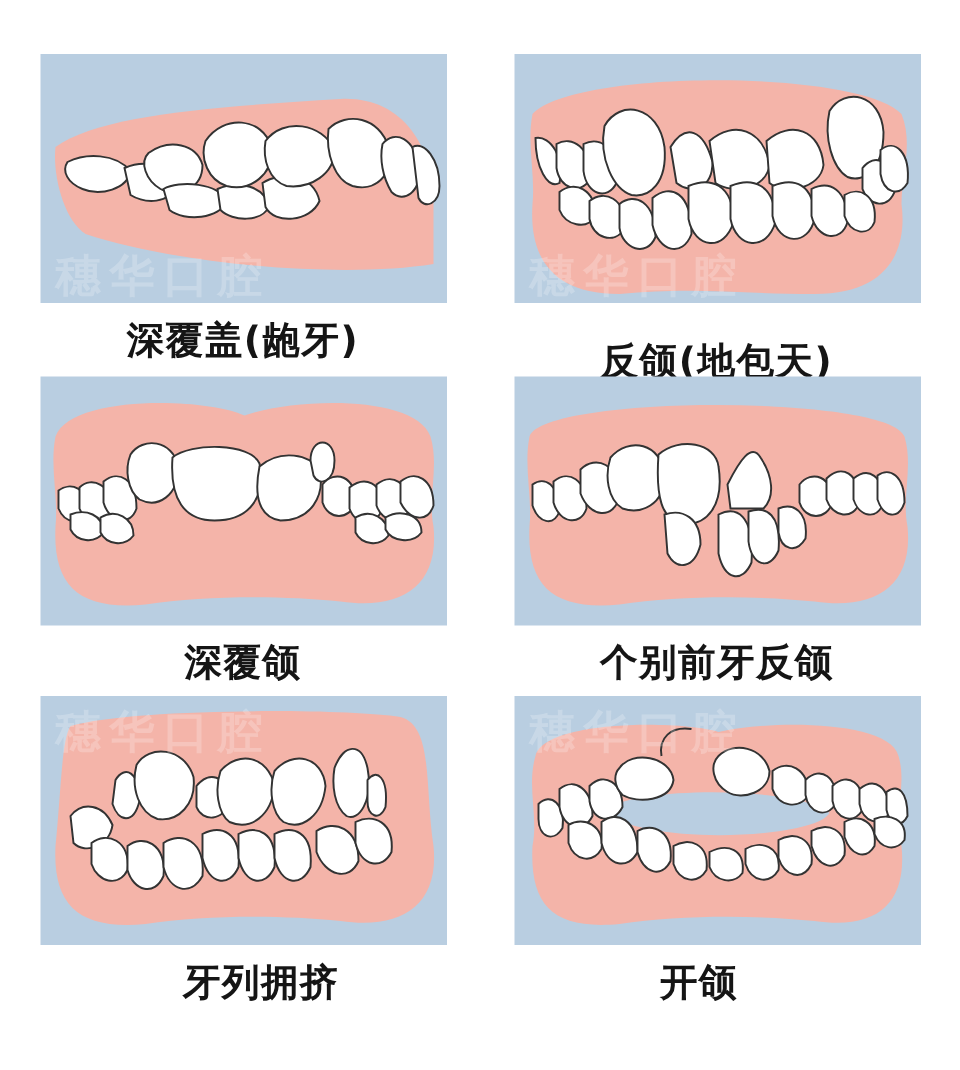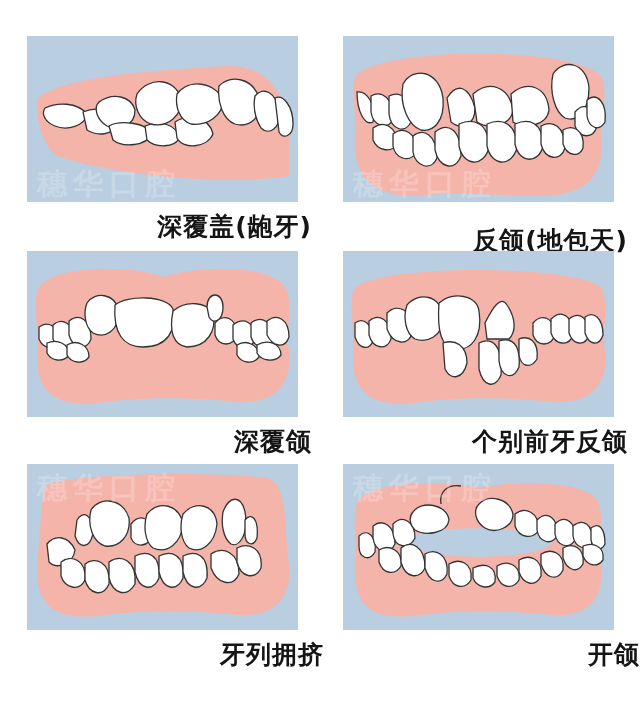--- a/index.html
+++ b/index.html
@@ -1,19 +1,19 @@
 <!DOCTYPE html>
 <html><head>
 <meta charset="utf-8">
 <style>
   html, body { margin:0; padding:0; background:#ffffff; }
   body { width:640px; height:713px; position:relative; overflow:hidden; font-family:"DejaVu Sans", sans-serif; }
   .panel { position:absolute; width:271px; height:166px; background:#b9cee1; overflow:hidden; }
   .panel svg { position:absolute; left:0; top:0; width:271px; height:166px; }
-  .label { position:absolute; width:300px; text-align:right; font-size:25px; font-weight:bold; color:#151515; letter-spacing:1px; }
+  .label { position:absolute; width:300px; text-align:center; font-size:25px; font-weight:bold; color:#151515; letter-spacing:1px; }
   .wm { position:absolute; color:rgba(255,255,255,0.22); font-size:30px; font-weight:bold; letter-spacing:6px; white-space:nowrap; }
 </style>
 </head>
 <body>
 
 <div class="panel" style="left:27px; top:36px;">
   <svg viewBox="0 0 271 166">
     <path d="M10 62 C 40 40, 120 35, 200 30 C 240 28, 262 60, 262 100 L 262 140 C 200 150, 90 140, 30 120 C 15 110, 8 80, 10 62 Z" fill="#f4b4a9"></path>
     <g fill="#fff" stroke="#333" stroke-width="1.3">
       <path d="M18 72 C 30 66, 50 66, 60 78 C 58 90, 40 95, 28 90 C 18 86, 14 78, 18 72 Z"></path>
@@ -160,13 +160,13 @@
       <path d="M198 90 C 208 84, 222 88, 220 106 C 214 118, 202 114, 198 100 Z"></path>
       <path d="M220 84 C 230 78, 242 84, 240 100 C 234 110, 224 106, 220 94 Z"></path>
       <path d="M240 82 C 250 78, 262 82, 260 96 C 254 104, 244 102, 240 92 Z"></path>
     </g>
     <g fill="#fff" stroke="#333" stroke-width="1.3">
       <path d="M118 22 C 104 20, 96 28, 98 40" fill="none"></path>
     </g>
   </svg>
   <div class="wm" style="left:10px; top:4px;">穗华口腔</div>
 </div>
-<div class="label" style="left:340px; top:638px;">开颌</div>
+<div class="label" style="left:316px; top:638px;">开颌</div>
 
 </body></html>

